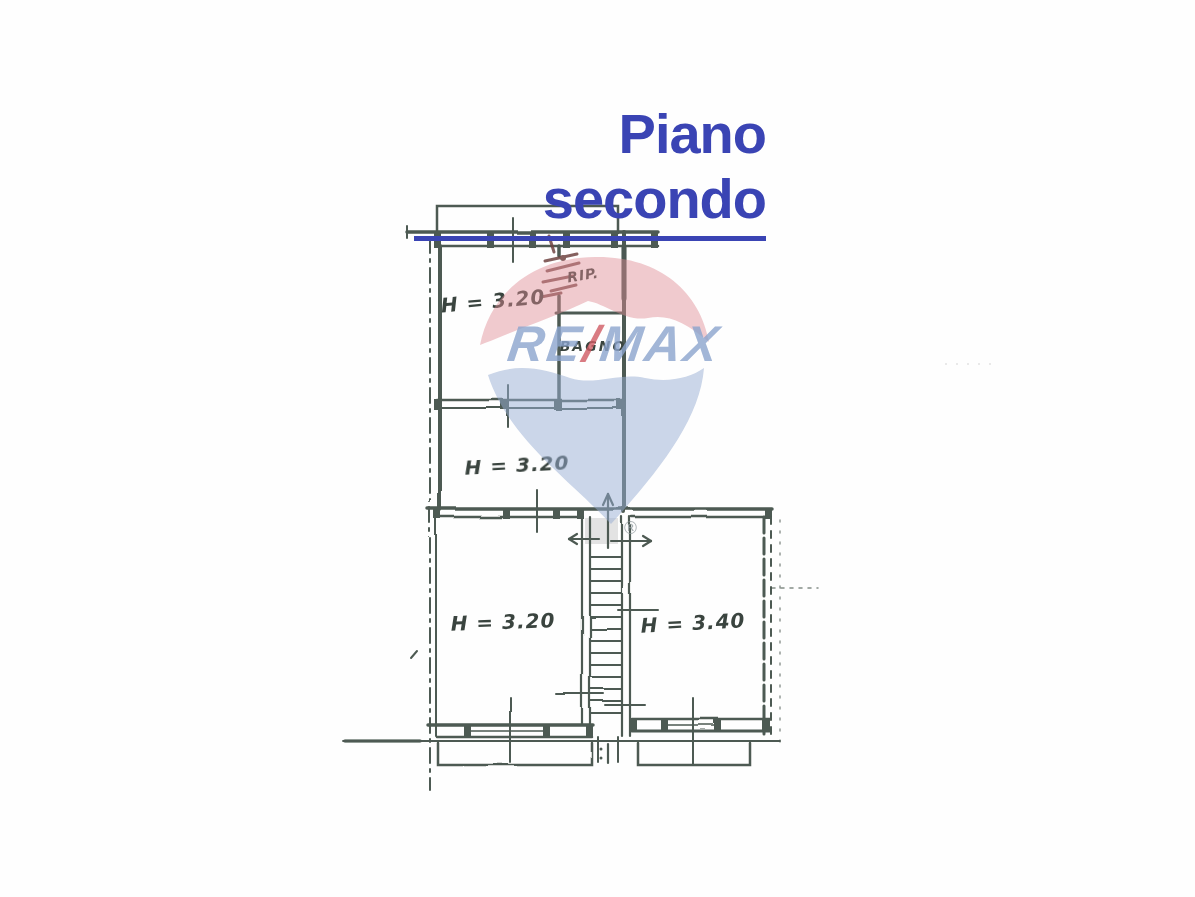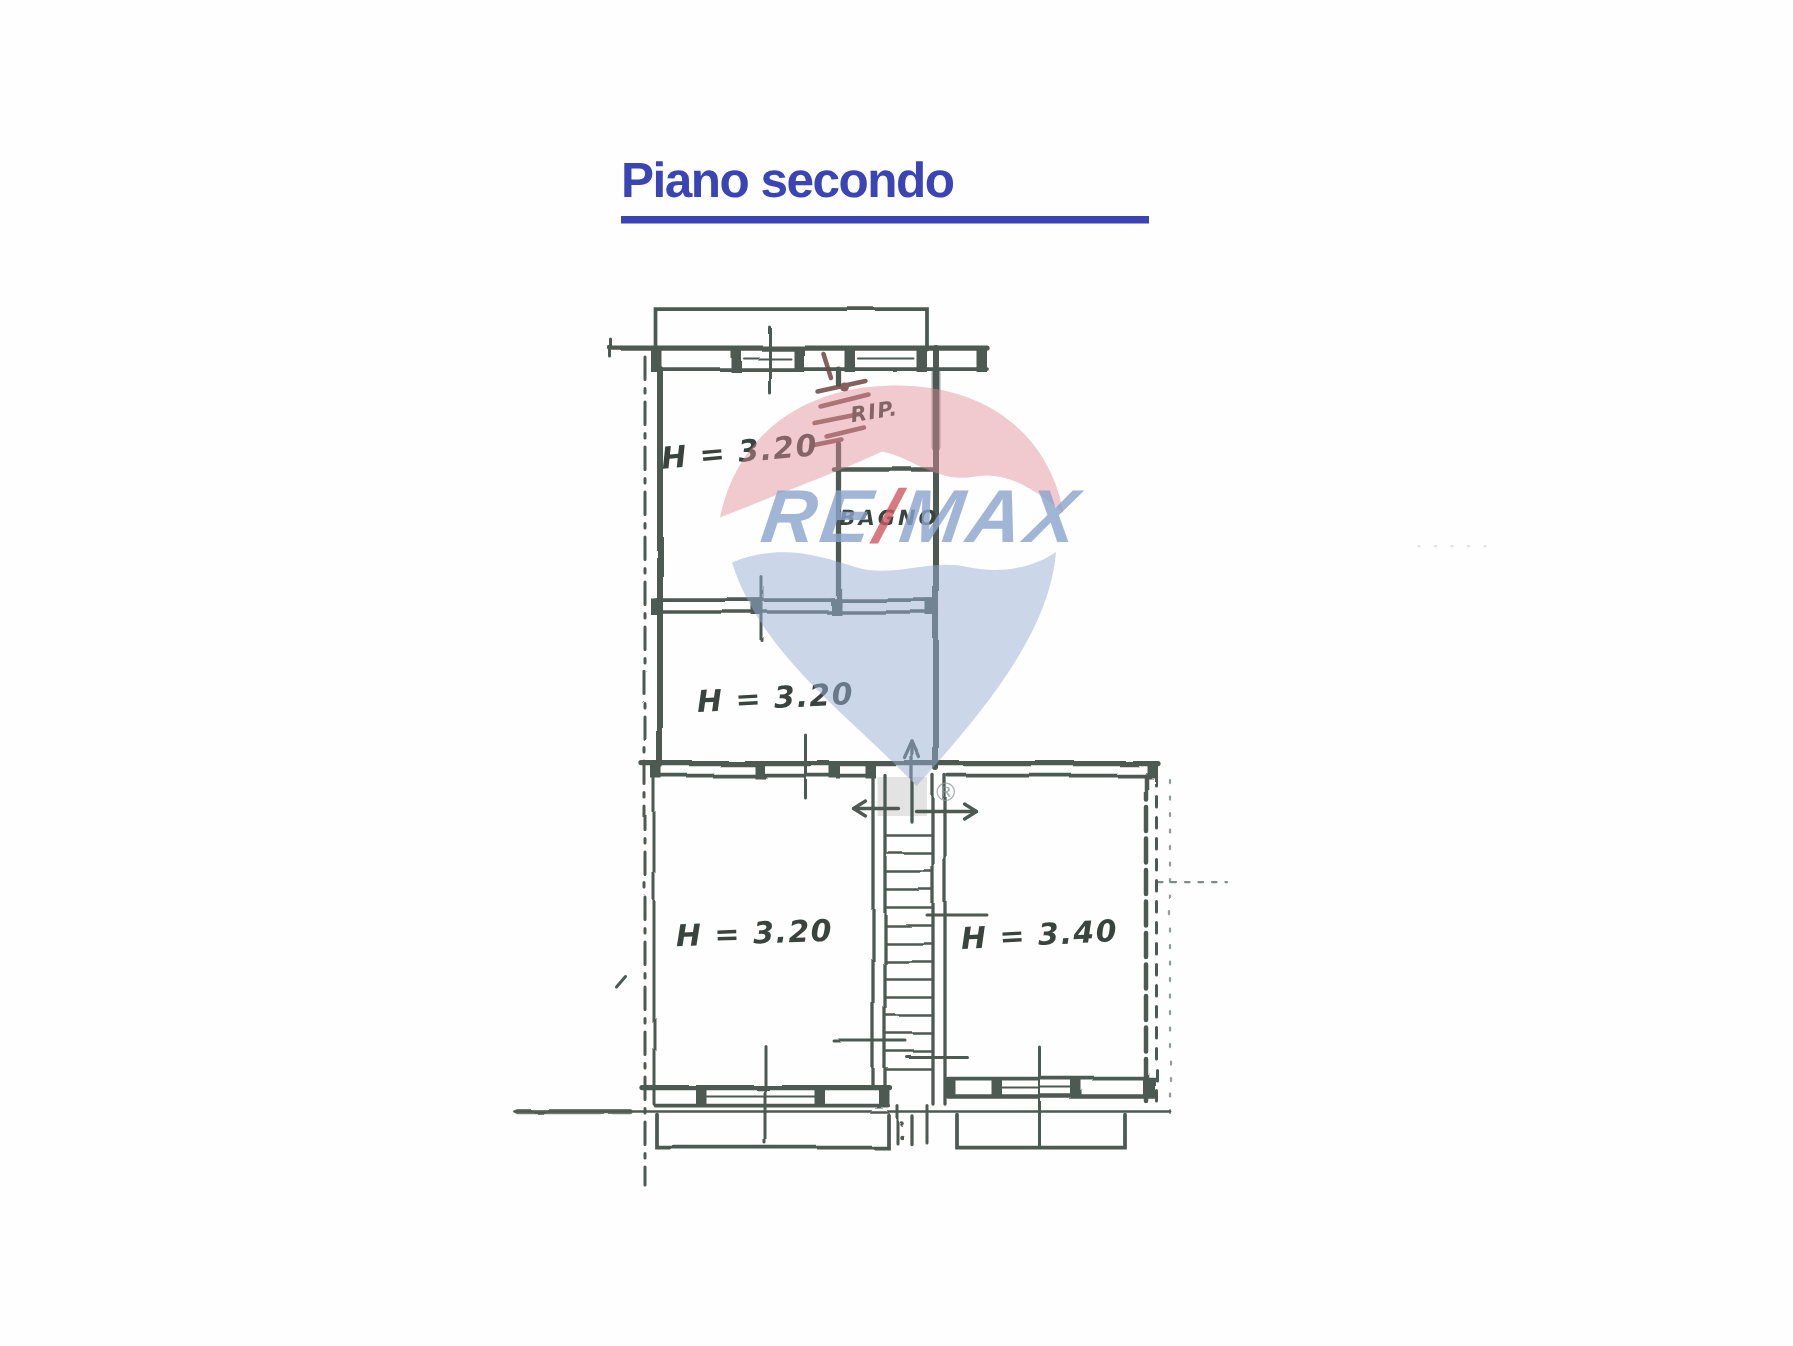--- a/index.html
+++ b/index.html
@@ -10,24 +10,24 @@
     overflow:hidden;
     font-family:"Liberation Sans", sans-serif;
   }
   #plan-svg, #watermark-svg{
     position:absolute;left:0;top:0;width:1195px;height:897px;
   }
   #watermark-svg{pointer-events:none;}
   .page-title{
     position:absolute;
     left:414px;top:101px;width:352px;
-    text-align:left;
+    text-align:right;
     font-family:"Liberation Sans", sans-serif;
     font-weight:bold;
-    font-size:33px;
+    font-size:56px;
     letter-spacing:-1px;
     color:#3a44b4;
     border-bottom:5px solid #3a44b4;
     padding-bottom:5px;
   }
   .hand-label{
     position:absolute;
     font-family:"DejaVu Sans", sans-serif;
     font-style:italic;
     font-weight:600;

